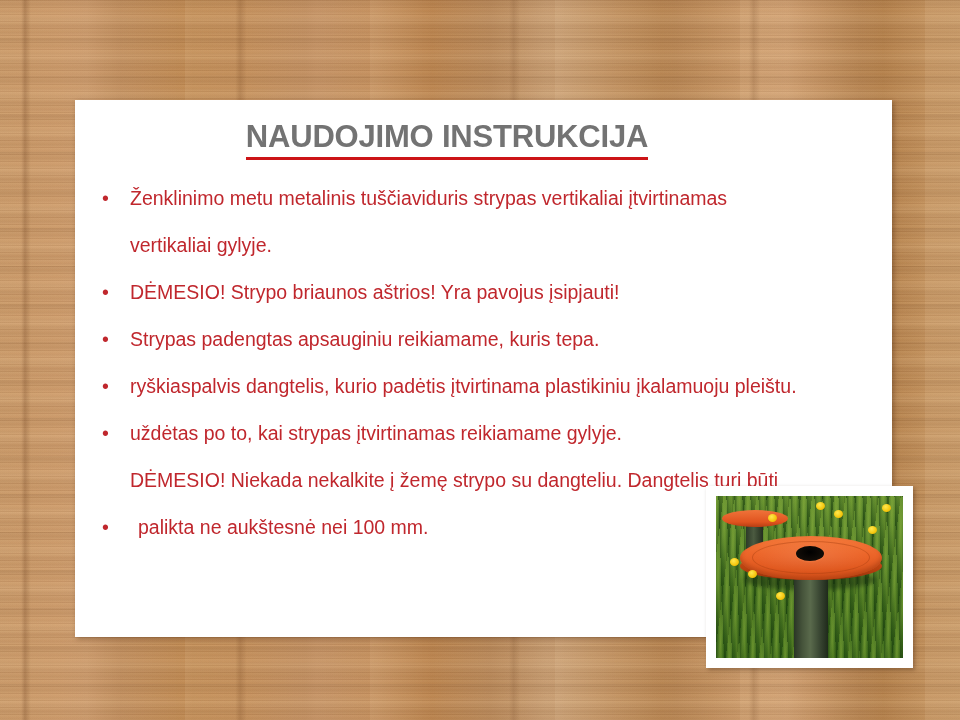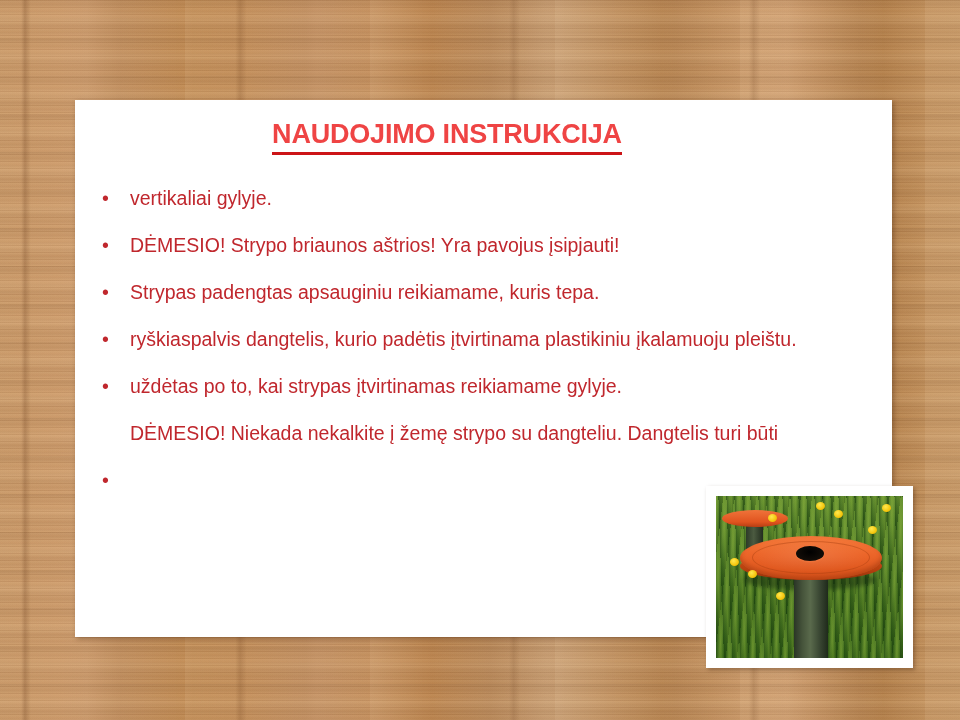--- a/index.html
+++ b/index.html
@@ -75,23 +75,23 @@
     width:817px; height:537px;
     background:#ffffff;
     box-shadow:2px 2px 5px rgba(60,30,10,0.35);
   }
 
   #title {
     position:absolute;
     left:0; top:19px;
     width:744px;
     text-align:center;
-    font-size:27px;
+    font-size:31px;
     font-weight:bold;
-    color:#ef4444;
+    color:#737373;
     letter-spacing:-0.2px;
   }
   #title .u {
     display:inline-block;
     border-bottom:3px solid #CC1417;
     padding-bottom:2px;
   }
 
   #bullets {
     position:absolute;
@@ -219,20 +219,21 @@
 
   <div id="card">
 
     <div id="title">
       <span class="u">NAUDOJIMO INSTRUKCIJA</span>
     </div>
 
     <div id="bullets">
         <div class="bullet-row">
           <span class="dot">•</span>
+          <span class="cont">Ženklinimo metu metalinis tuščiaviduris strypas vertikaliai įtvirtinamas</span>
           <span class="cont">vertikaliai gylyje.</span>
         </div>
         <div class="bullet-row">
           <span class="dot">•</span>
           <span class="cont">DĖMESIO! Strypo briaunos aštrios! Yra pavojus įsipjauti!</span>
         </div>
         <div class="bullet-row">
           <span class="dot">•</span>
           <span class="cont">Strypas padengtas apsauginiu reikiamame, kuris tepa.</span>
         </div>
@@ -240,20 +241,21 @@
           <span class="dot">•</span>
           <span class="cont">ryškiaspalvis dangtelis, kurio padėtis įtvirtinama plastikiniu įkalamuoju pleištu.</span>
         </div>
         <div class="bullet-row">
           <span class="dot">•</span>
           <span class="cont">uždėtas po to, kai strypas įtvirtinamas reikiamame gylyje.</span>
           <span class="cont">DĖMESIO! Niekada nekalkite į žemę strypo su dangteliu. Dangtelis turi būti</span>
         </div>
         <div class="bullet-row">
           <span class="dot">•</span>
+          <span class="cont indent"> palikta ne aukštesnė nei 100 mm.</span>
         </div>
       </div>
 
   </div>
 
   <div id="photo-frame">
     <div id="photo">
       <div class="grass"></div>
       <div class="mk2-post"></div>
       <div class="mk2-cap"></div>

